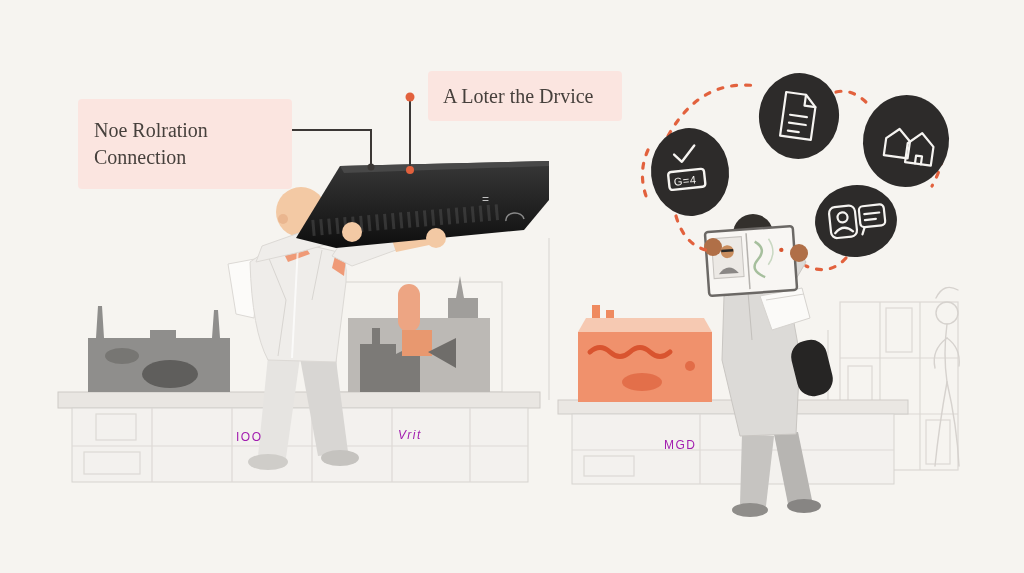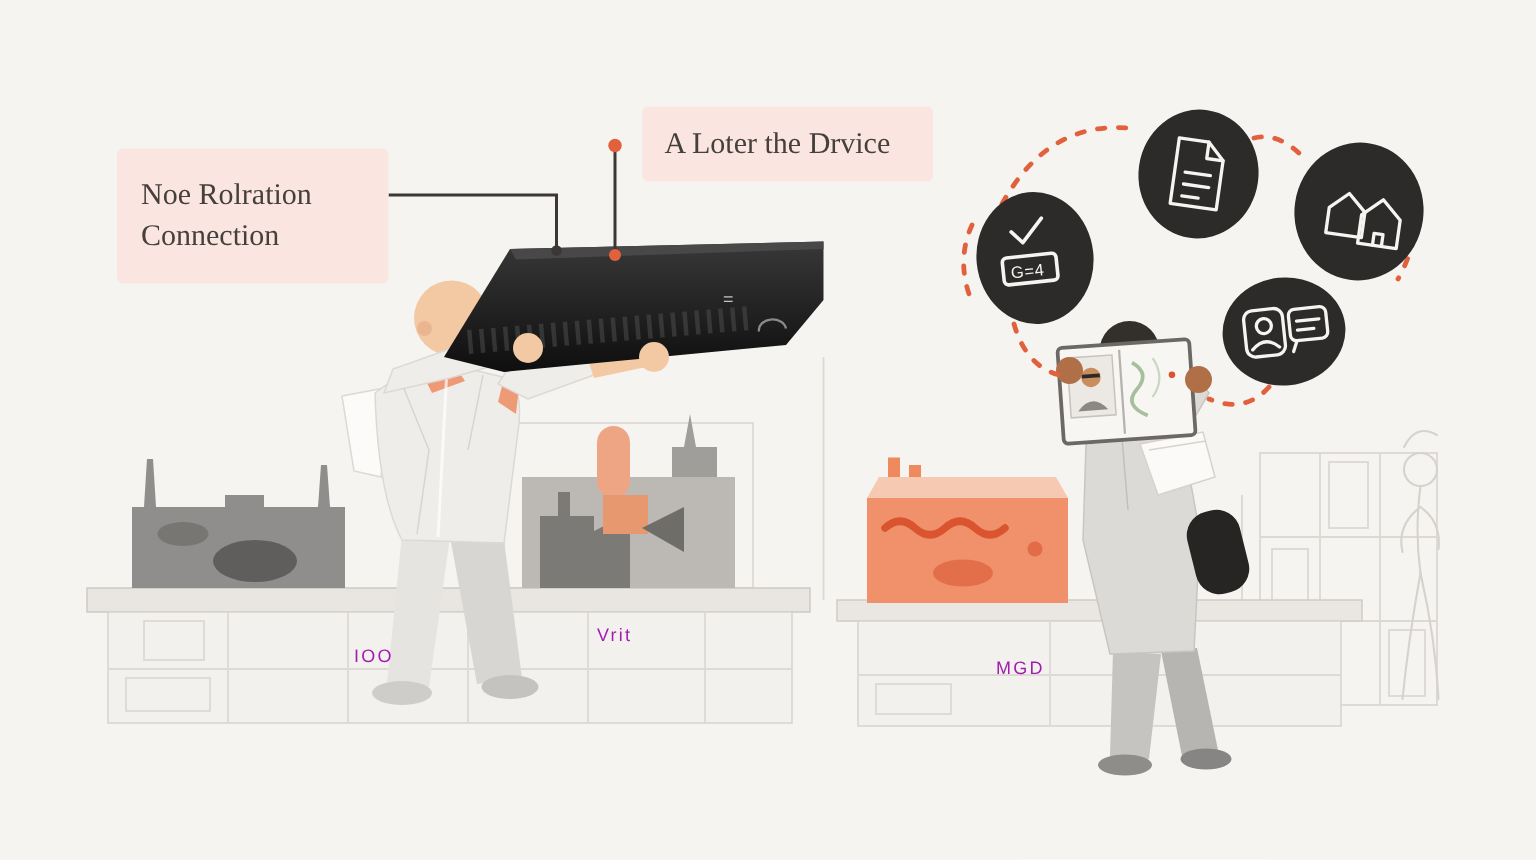--- a/index.html
+++ b/index.html
@@ -8,25 +8,25 @@
     background:#f6f4f0; overflow:hidden;
     font-family:"Liberation Sans", sans-serif;
   }
   #art { position:absolute; left:0; top:0; z-index:1; }
   .overlay { position:absolute; z-index:2; }
   .callout {
     background:#fbe5e0; border-radius:4px; color:#46403c;
     font-family:"Liberation Serif", serif;
     display:flex; align-items:center; box-sizing:border-box;
   }
-  #callout-connection { left:78px; top:99px; width:181px; height:90px; padding:0 16px; font-size:20px; line-height:1.35; }
+  #callout-connection { left:78px; top:99px; width:214px; height:90px; padding:0 16px; font-size:20px; line-height:1.35; }
   #callout-device { left:428px; top:71px; width:194px; height:50px; padding:12px 15px; font-size:20px; }
   .shelf-label { color:#a21caf; font-size:12px; letter-spacing:1.5px; }
   #shelf-label-1 { left:236px; top:430px; }
-  #shelf-label-2 { left:398px; top:416px; }
+  #shelf-label-2 { left:398px; top:428px;font-style:italic; }
   #shelf-label-3 { left:664px; top:438px; }
 </style>
 </head>
 <body>
 
 <div id="canvas">
 
   <svg id="art" width="1024" height="573" viewBox="0 0 1024 573">
     <defs>
       <linearGradient id="devGrad" x1="0" y1="0" x2="0" y2="1">

